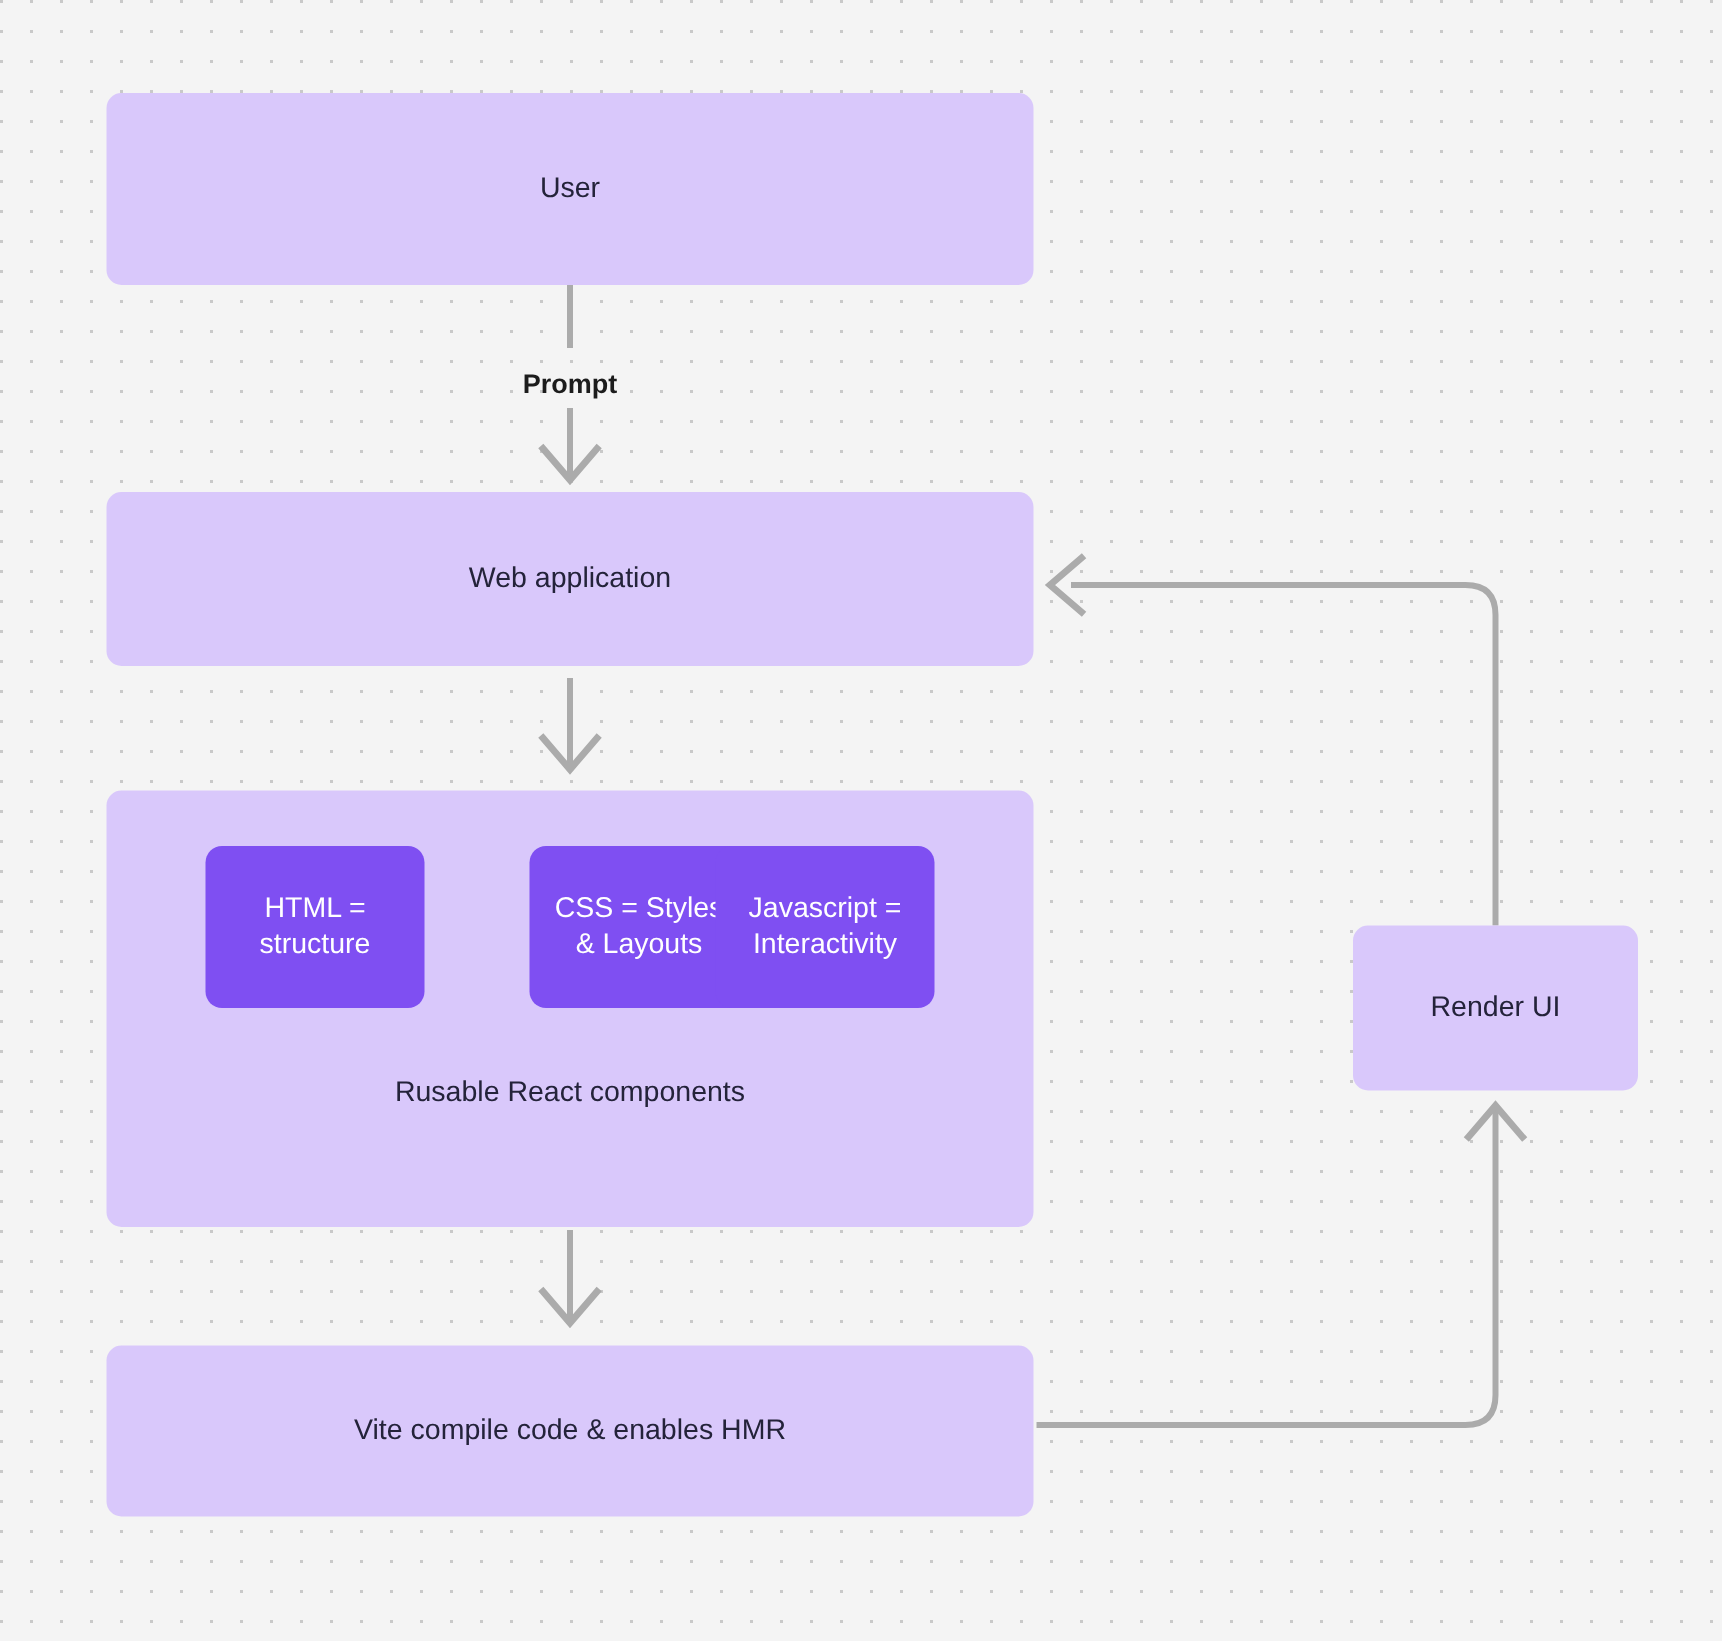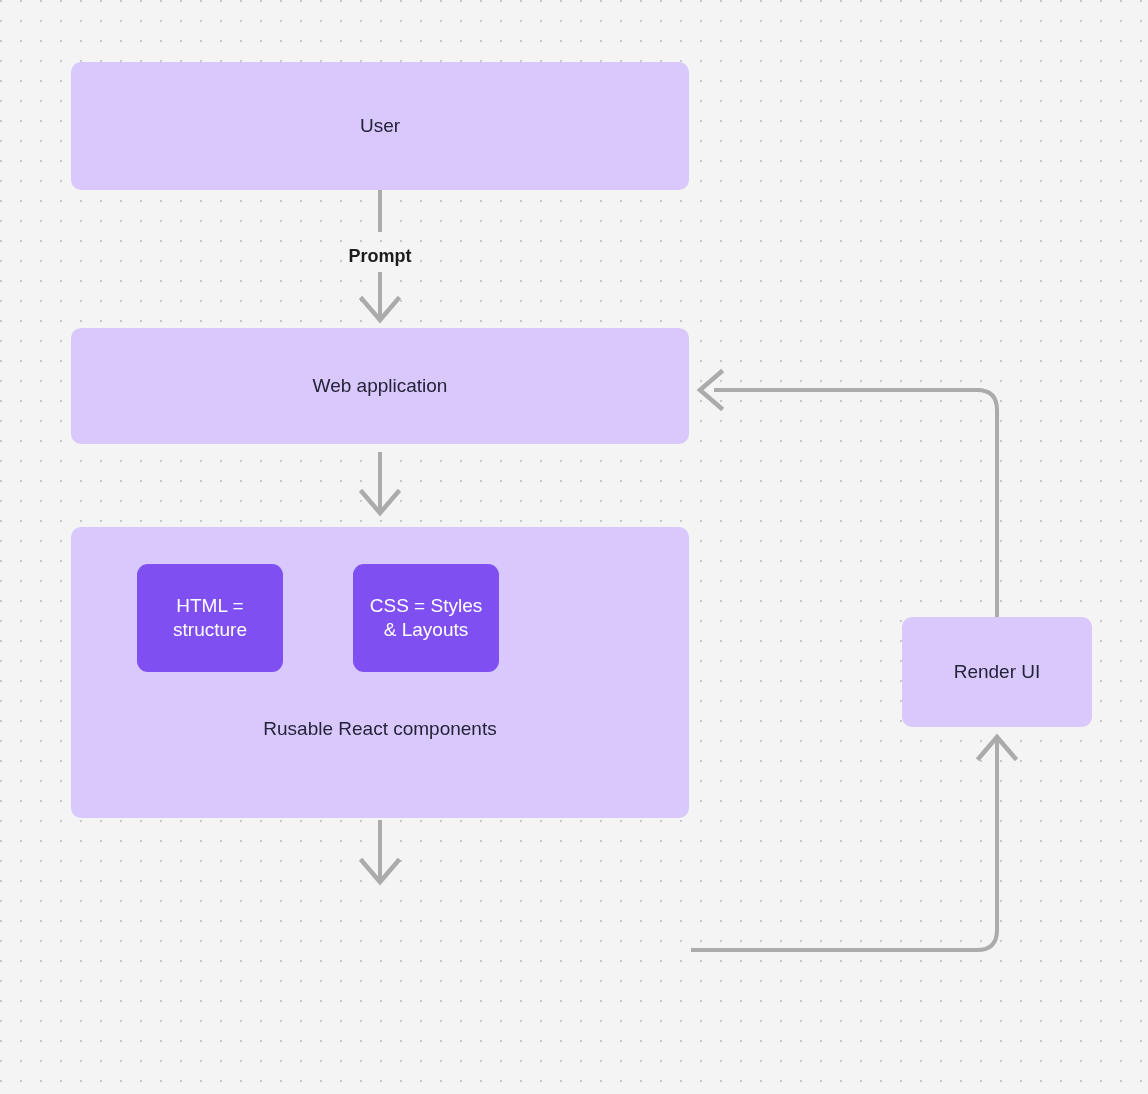--- a/index.html
+++ b/index.html
@@ -158,21 +158,28 @@
   <div id="sub-html" class="node node-strong">
     <span class="sub-label-2line">HTML =
 structure</span>
   </div>
 
   <div id="sub-css" class="node node-strong">
     <span class="sub-label-2line">CSS = Styles
 &amp; Layouts</span>
   </div>
 
+  <div id="sub-js" class="node node-strong">
+    <span class="sub-label-2line">Javascript =
+Interactivity</span>
+  </div>
 
   <div id="components-caption">Rusable React components</div>
 
+  <div id="node-vite" class="node node-light">
+    <span>Vite compile code &amp; enables HMR</span>
+  </div>
 
   <div id="node-render" class="node node-light">
     <span>Render UI</span>
   </div>
 
 </div>
 
 </body></html>

